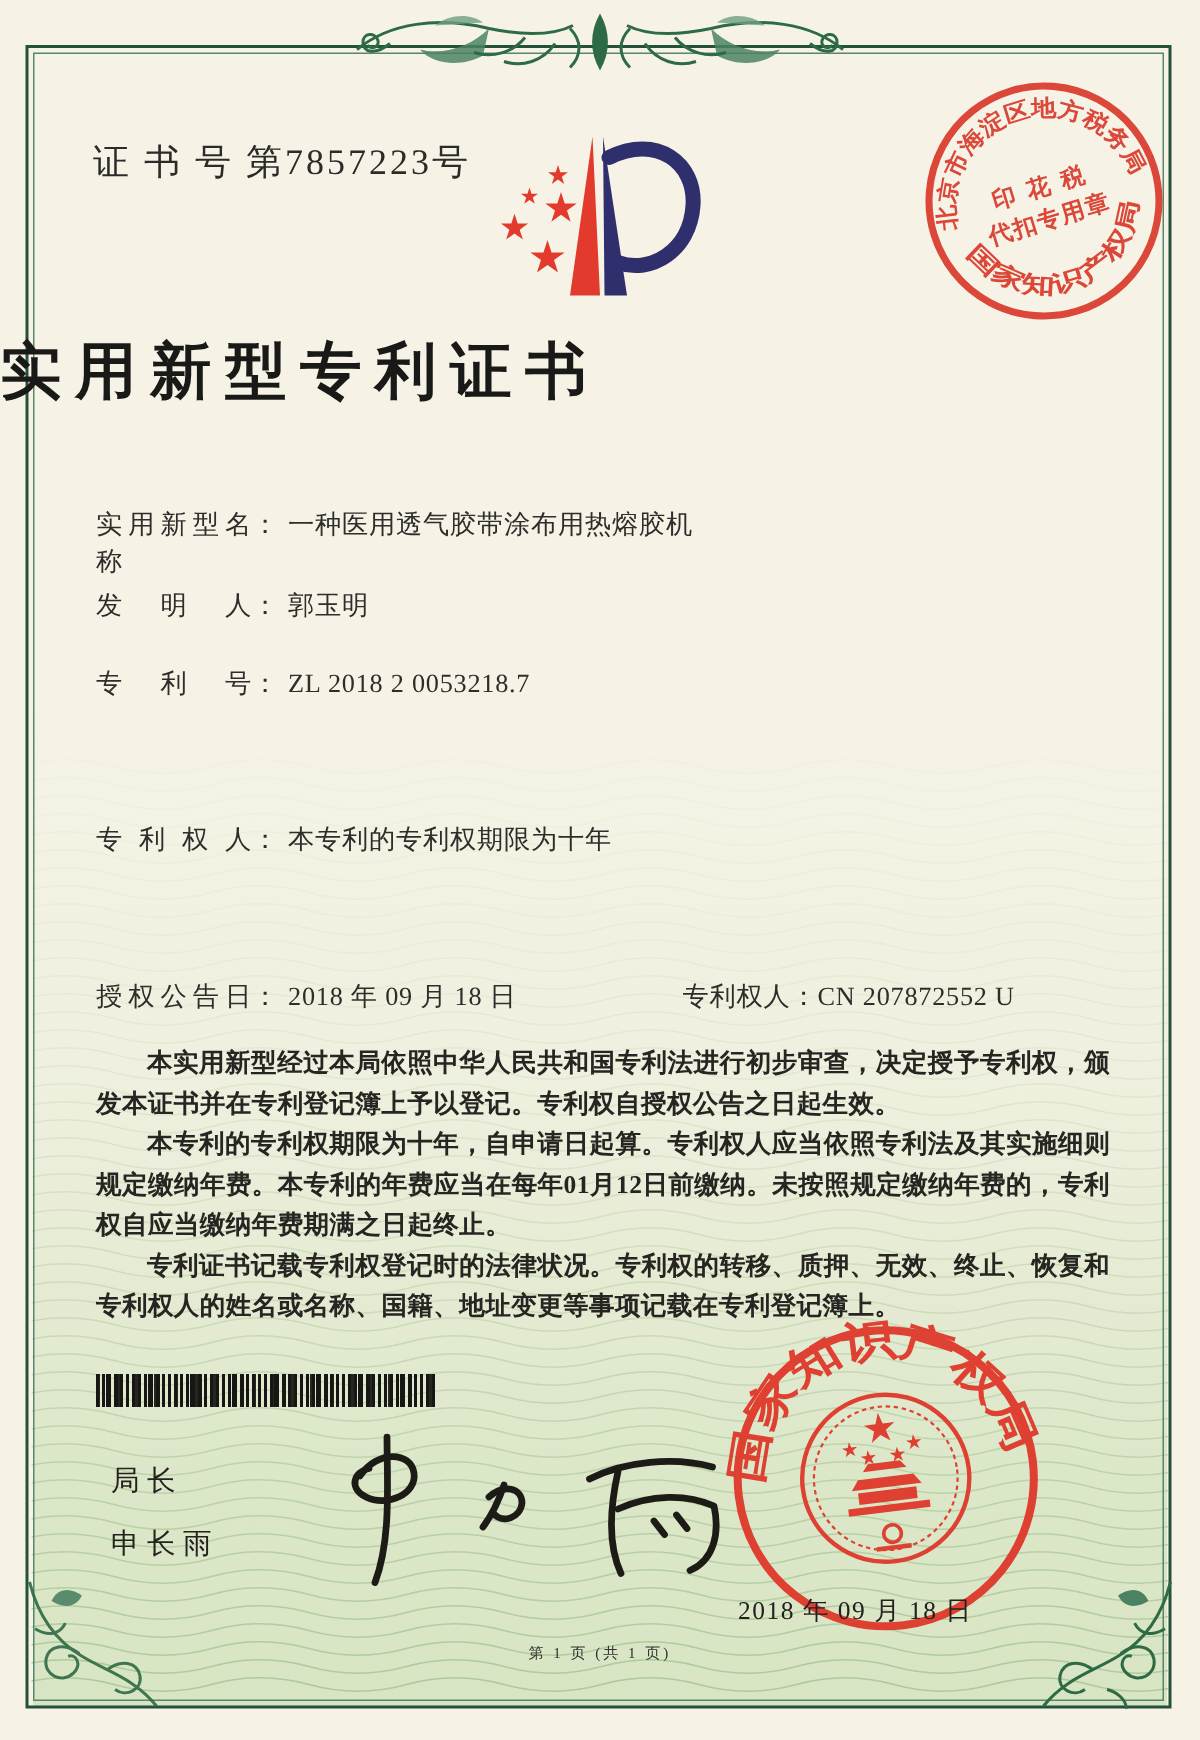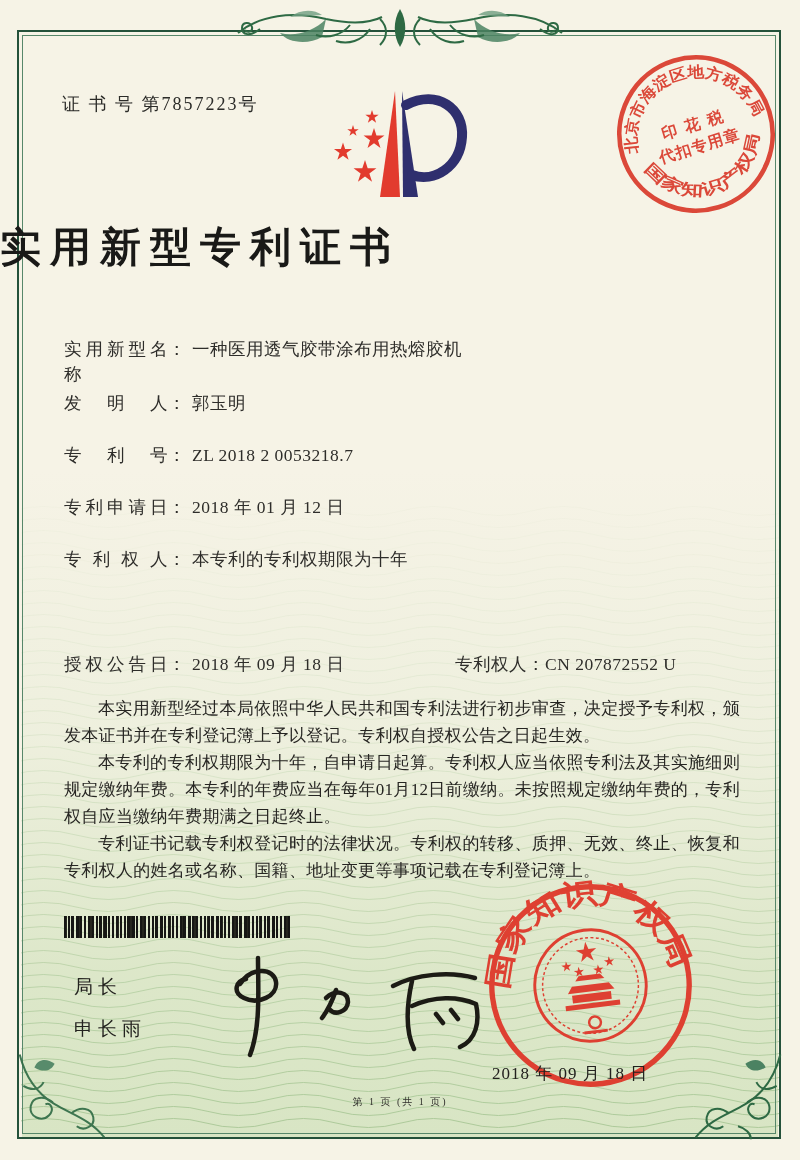--- a/index.html
+++ b/index.html
@@ -10,35 +10,35 @@
         background:linear-gradient(180deg,rgba(223,233,206,0) 0%,rgba(223,233,206,0.35) 40%,rgba(216,229,196,0.85) 75%,#d8e5c4 100%);}
   .waves{position:absolute;left:21px;top:505px;width:758px;height:633px;z-index:2;}
   
   .frame-outer{position:absolute;left:17px;top:30px;width:764px;height:1109px;border:2.5px solid #24513a;z-index:3;box-sizing:border-box;pointer-events:none;}
   .frame-inner{position:absolute;left:3px;top:3px;right:3px;bottom:3px;border:1px solid #57876a;}
   .ornament{position:absolute;left:230px;top:3px;width:340px;height:52px;z-index:4;}
   .corner{position:absolute;z-index:4;width:92px;height:92px;}
   .corner.br{right:16px;bottom:19px;}
   .corner.bl{left:16px;bottom:19px;transform:scaleX(-1);}
   
-  .certno{position:absolute;left:62px;top:92px;z-index:5;font-size:18px;letter-spacing:2px;color:#2b2b28;}
+  .certno{position:absolute;left:62px;top:92px;z-index:5;font-size:24px;letter-spacing:2px;color:#2b2b28;}
   .taxstamp{position:absolute;left:612px;top:50px;width:168px;height:168px;z-index:6;transform:rotate(-17deg);opacity:0.92;}
   .logo{position:absolute;left:332px;top:87px;width:136px;height:114px;z-index:5;}
   .title{position:absolute;left:0;top:220px;width:100%;text-align:left;z-index:5;
          font-size:41px;font-weight:700;letter-spacing:9px;color:#191917;}
   
   .frow{position:absolute;left:64px;width:676px;z-index:5;font-size:17.5px;color:#2e2d2a;letter-spacing:0.5px;line-height:25px;}
   .flabel{display:inline-block;width:104px;text-align:justify;text-align-last:justify;vertical-align:top;}
   .fcolon{display:inline-block;vertical-align:top;}
   .fvalue{display:inline-block;vertical-align:top;margin-left:6px;}
   .fvalue.addr{width:566px;}
   .g2{position:absolute;left:391px;top:0;}
   
   .paras{position:absolute;left:64px;top:695px;width:676px;z-index:5;}
-  .paras p{margin:0;font-size:17px;line-height:27px;color:#262522;text-align:justify;text-indent:34px;letter-spacing:0.3px;}
+  .paras p{margin:0;font-size:17px;line-height:27px;color:#262522;text-align:justify;text-indent:34px;letter-spacing:0.3px;font-weight:bold;}
   
   .barcode{position:absolute;left:64px;top:916px;width:226px;height:22px;z-index:5;
     background:
       repeating-linear-gradient(90deg,#161614 0 2px,rgba(0,0,0,0) 2px 4px),
       repeating-linear-gradient(90deg,#161614 0 1px,rgba(0,0,0,0) 1px 7px),
       repeating-linear-gradient(90deg,#26261f 0 3px,rgba(0,0,0,0) 3px 13px);}
   
   .boss{position:absolute;left:74px;z-index:5;font-size:19px;letter-spacing:5px;color:#23221f;font-family:Liberation Serif, serif;}
   .boss.t1{top:974px;}
   .boss.t2{top:1016px;}
@@ -186,23 +186,20 @@
 
   <div class="frow" style="top:391px">
     <span class="flabel">发明人</span><span class="fcolon">：</span><span class="fvalue">郭玉明</span>
   </div>
   <div class="frow" style="top:337px">
     <span class="flabel">实用新型名称</span><span class="fcolon">：</span><span class="fvalue">一种医用透气胶带涂布用热熔胶机</span>
   </div>
   <div class="frow" style="top:443px">
     <span class="flabel">专利号</span><span class="fcolon">：</span><span class="fvalue">ZL 2018 2 0053218.7</span>
   </div>
-  <div class="frow" style="top:495px">
-    <span class="flabel">专利申请日</span><span class="fcolon">：</span><span class="fvalue">2018 年 01 月 12 日</span>
-  </div>
   <div class="frow" style="top:547px">
     <span class="flabel">专利权人</span><span class="fcolon">：</span><span class="fvalue">本专利的专利权期限为十年</span>
   </div>
   <div class="frow" style="top:652px">
     <span class="flabel">授权公告日</span><span class="fcolon">：</span><span class="fvalue">2018 年 09 月 18 日</span>
     <span class="g2">
       <span>专利权人</span><span>：</span><span>CN 207872552 U</span>
     </span>
   </div>
 

